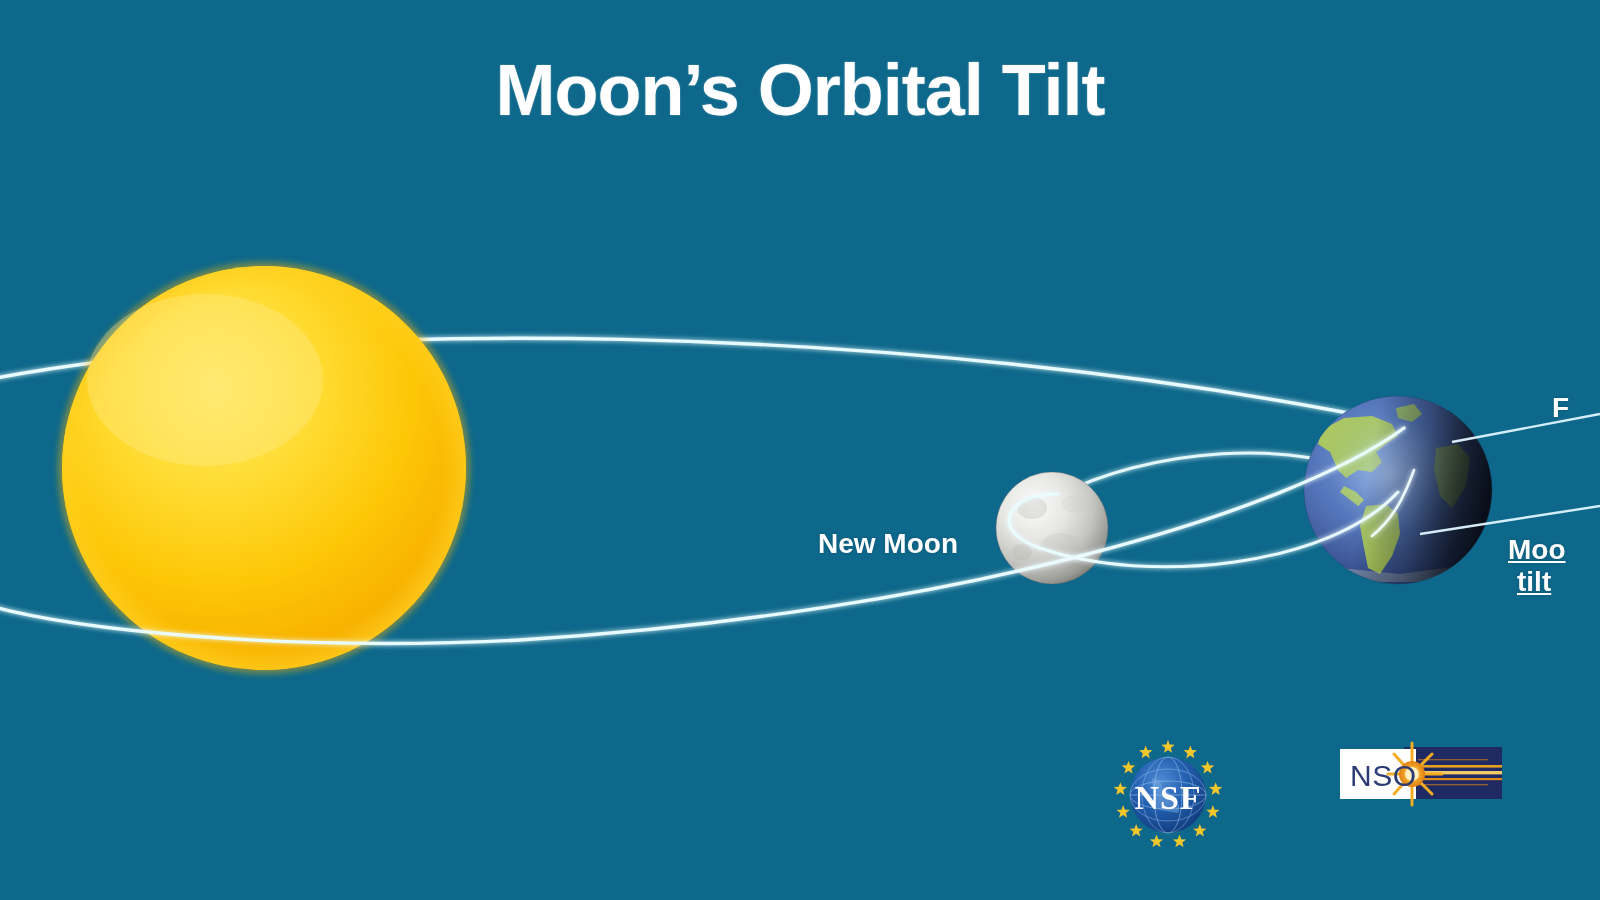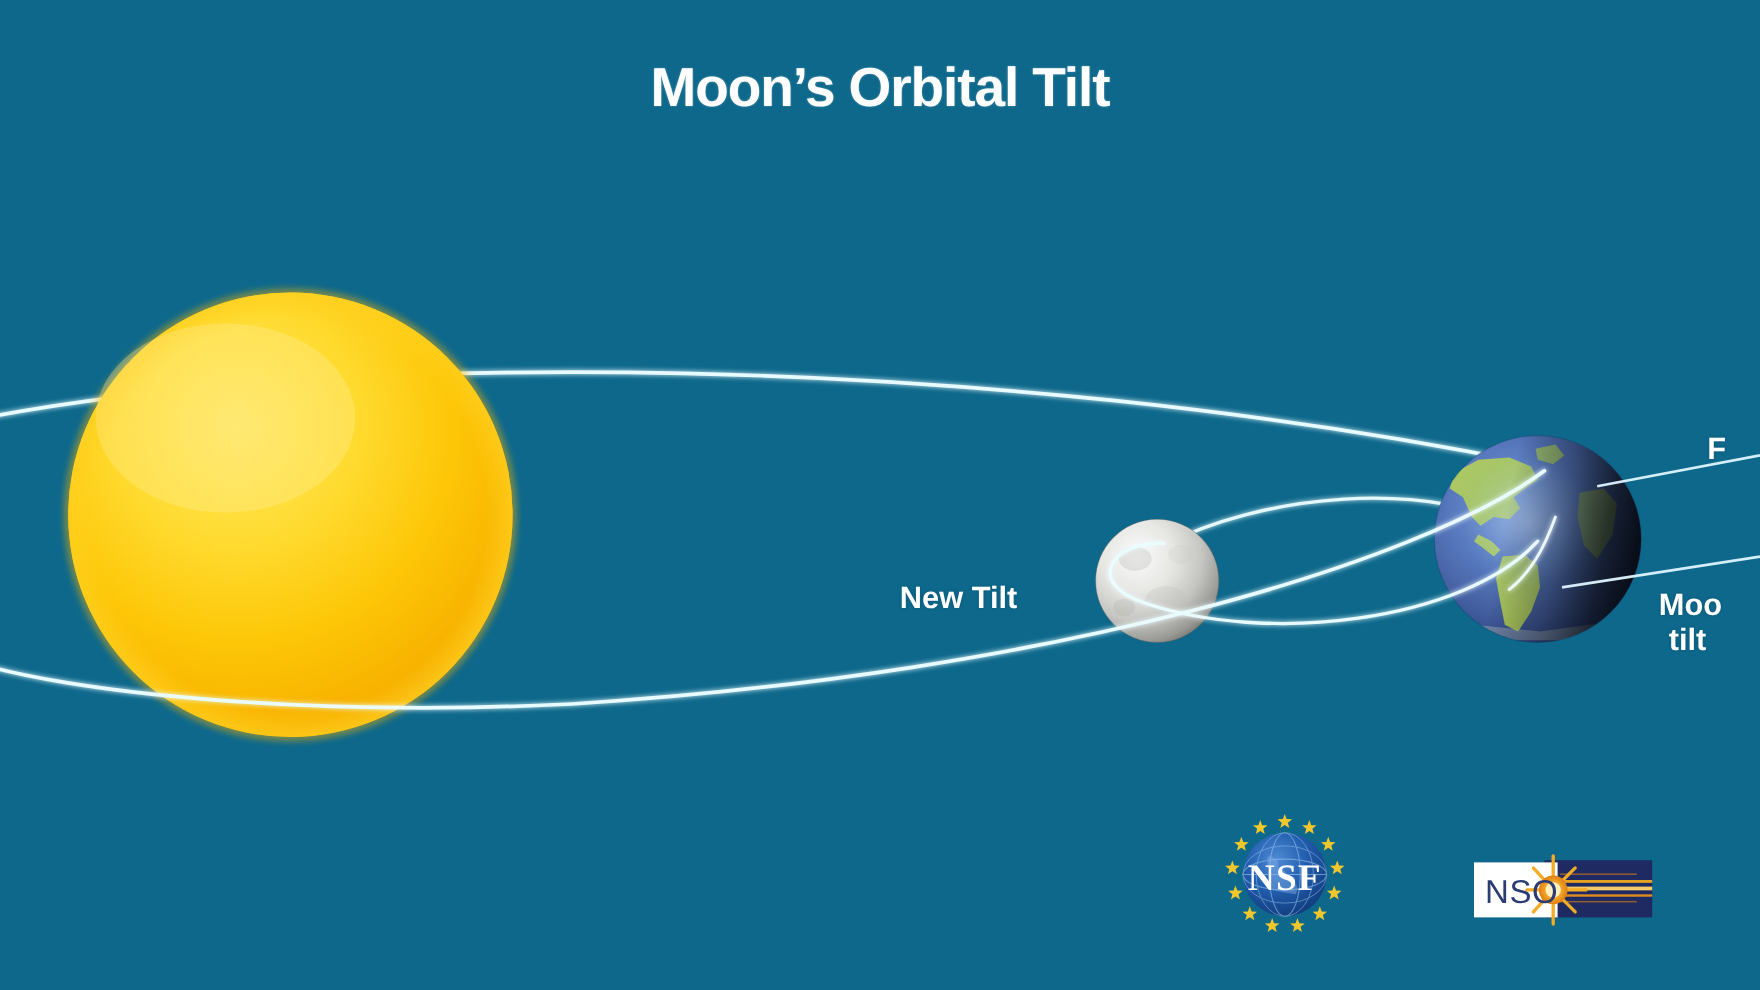--- a/index.html
+++ b/index.html
@@ -30,21 +30,21 @@
   
   #title {
     position: absolute;
     left: 0;
     top: 54px;
     width: 1600px;
     text-align: center;
     color: #ffffff;
     font-family: "Liberation Sans", sans-serif;
     font-weight: bold;
-    font-size: 50px;
+    font-size: 72px;
     letter-spacing: -1px;
     line-height: 1;
     white-space: nowrap;
     text-shadow: 0 0 2px rgba(255,255,255,0.35);
   }
 
   
   .diagram-label {
     position: absolute;
     color: #ffffff;
@@ -60,38 +60,39 @@
     top: 529px;
   }
   #label-full-moon {
     left: 1552px;
     top: 393px;
   }
   #label-orbital-tilt {
     left: 1508px;
     top: 534px;
     line-height: 1.14;
+    text-decoration: underline;
   }
   .label-line2 {
     display: block;
     padding-left: 9px;
   }
 
   
   #logo-nsf {
     position: absolute;
     left: 1108px;
     top: 733px;
     width: 120px;
     height: 120px;
   }
   #logo-nso {
     position: absolute;
     left: 1338px;
-    top: 776px;
+    top: 741px;
     width: 166px;
     height: 66px;
   }
   .logo-svg { display: block; width: 100%; height: 100%; }
 </style>
 </head>
 <body>
 
 <div id="stage">
 
@@ -228,21 +229,21 @@
     </g>
 
     <g>
       <line x1="1452" y1="442" x2="1600" y2="414" stroke="#dff6ff" stroke-width="2.4" opacity="0.95"></line>
       <line x1="1420" y1="534" x2="1600" y2="506" stroke="#dff6ff" stroke-width="2.4" opacity="0.95"></line>
     </g>
   </svg>
 
   <div id="title">Moon’s Orbital Tilt</div>
 
-  <div class="diagram-label" id="label-new-moon">New Tilt</div>
+  <div class="diagram-label" id="label-new-moon">New Moon</div>
 
   <div class="diagram-label" id="label-full-moon">F</div>
 
   <div class="diagram-label" id="label-orbital-tilt">
     <span>Moo</span>
     <span class="label-line2">tilt</span>
   </div>
 
   <div id="logo-nsf">
     <svg class="logo-svg" viewBox="0 0 120 120">

